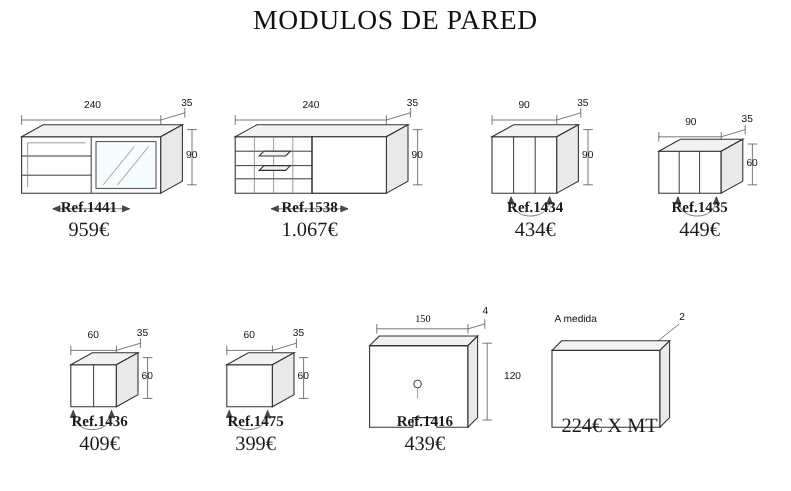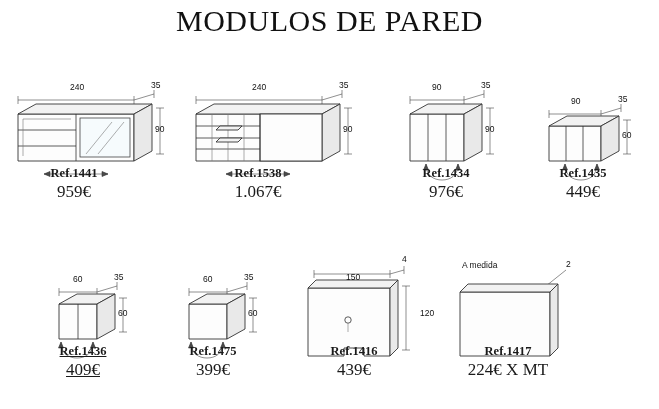--- a/index.html
+++ b/index.html
@@ -14,21 +14,21 @@
     color: #1a1a1a;
     position: relative;
     overflow: hidden;
   }
   .page-title {
     position: absolute;
     top: 4px;
     left: 0;
     width: 100%;
     text-align: center;
-    font-size: 30px;
+    font-size: 23px;
     letter-spacing: 0.5px;
     font-family: "Liberation Serif", serif;
     color: #111;
   }
   .item {
     position: absolute;
   }
   .drawing {
     position: relative;
     margin-top: 24px;
@@ -194,21 +194,21 @@
       <path class="lndim" d="M60,78 C60,90 52,94 44,94"></path>
       <polygon class="dark" points="28,78 25.5,84 30.5,84"></polygon>
       <polygon class="dark" points="60,78 57.5,84 62.5,84"></polygon>
     </svg>
     <div class="dim" style="left:34px; top:-4px;">90</div>
     <div class="dim" style="left:83px; top:-6px;">35</div>
     <div class="dim" style="left:87px; top:38px;">90</div>
   </div>
   <div class="caption" style="top:104px; left:48px;">
     <div class="ref">Ref.1434</div>
-    <div class="price">976€</div>
+    <div class="price">434€</div>
   </div>
 </div>
 
 <div class="item" style="left:535px; top:62px; width:110px; height:150px;">
   <div class="drawing">
     <svg width="110" height="112" viewBox="0 0 110 112">
       <line class="lndim" x1="14" y1="28" x2="66" y2="28"></line>
       <line class="lndim" x1="14" y1="24" x2="14" y2="32"></line>
       <line class="lndim" x1="66" y1="24" x2="66" y2="32"></line>
       <line class="lndim" x1="66" y1="28" x2="86" y2="22"></line>
@@ -253,21 +253,21 @@
       <line class="lndim" x1="84" y1="68" x2="92" y2="68"></line>
       <path class="lndim" d="M26,78 C26,90 34,94 42,94"></path>
       <path class="lndim" d="M58,78 C58,90 50,94 42,94"></path>
       <polygon class="dark" points="26,78 23.5,84 28.5,84"></polygon>
       <polygon class="dark" points="58,78 55.5,84 60.5,84"></polygon>
     </svg>
     <div class="dim" style="left:38px; top:10px;">60</div>
     <div class="dim" style="left:79px; top:8px;">35</div>
     <div class="dim" style="left:83px; top:44px;">60</div>
   </div>
-  <div class="caption" style="top:104px; left:48px;text-decoration:underline;">
+  <div class="caption" style="top:104px; left:48px;">
     <div class="ref">Ref.1436</div>
     <div class="price">409€</div>
   </div>
 </div>
 
 <div class="item" style="left:165px; top:240px; width:110px; height:150px;">
   <div class="drawing">
     <svg width="110" height="112" viewBox="0 0 110 112">
       <line class="lndim" x1="24" y1="28" x2="62" y2="28"></line>
       <line class="lndim" x1="24" y1="24" x2="24" y2="32"></line>
@@ -310,21 +310,21 @@
 
       <polygon class="faceside" points="92,32 100,24 100,92 92,100"></polygon>
 
       <circle cx="50" cy="64" r="3.2" fill="none" stroke="#333" stroke-width="0.8"></circle>
       <line class="lnthin" x1="50" y1="67.2" x2="50" y2="76"></line>
 
       <line class="lndim" x1="108" y1="30" x2="108" y2="94"></line>
       <line class="lndim" x1="104" y1="30" x2="112" y2="30"></line>
       <line class="lndim" x1="104" y1="94" x2="112" y2="94"></line>
     </svg>
-    <div class="dim" style="left:48px; top:16px;">150</div>
+    <div class="dim" style="left:48px; top:4px;font-family:Liberation Serif, serif;">150</div>
     <div class="dim" style="left:104px; top:-2px;">4</div>
     <div class="dim" style="left:102px; top:52px;padding-left:20px;">120</div>
   </div>
   <div class="caption" style="top:112px; left:56px;">
     <div class="ref">Ref.1416</div>
     <div class="price">439€</div>
   </div>
 </div>
 
 <div class="item" style="left:440px; top:232px; width:170px; height:160px;">
@@ -334,16 +334,15 @@
       <line class="lndim" x1="106" y1="30" x2="126" y2="14"></line>
 
       <polygon class="face" points="20,36 110,36 110,100 20,100"></polygon>
       <polygon class="facetop" points="20,36 110,36 118,28 28,28"></polygon>
       <polygon class="faceside" points="110,36 118,28 118,92 110,100"></polygon>
     </svg>
     <div class="amedida" style="left:22px; top:4px;">A medida</div>
     <div class="dim" style="left:126px; top:3px;">2</div>
   </div>
   <div class="caption" style="top:112px; left:68px;">
-    <div class="ref">Ref.1417</div>
     <div class="price">224€ X MT</div>
   </div>
 </div>
 
 </body></html>

